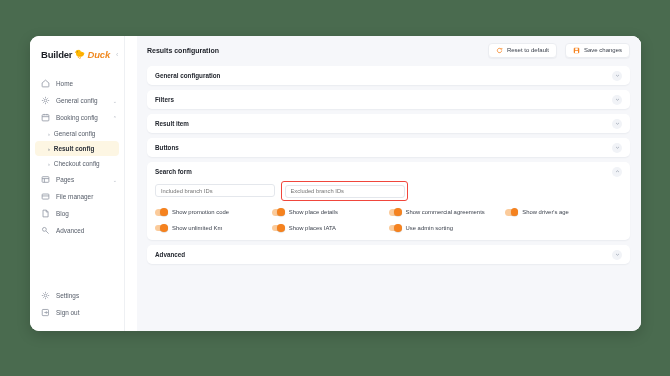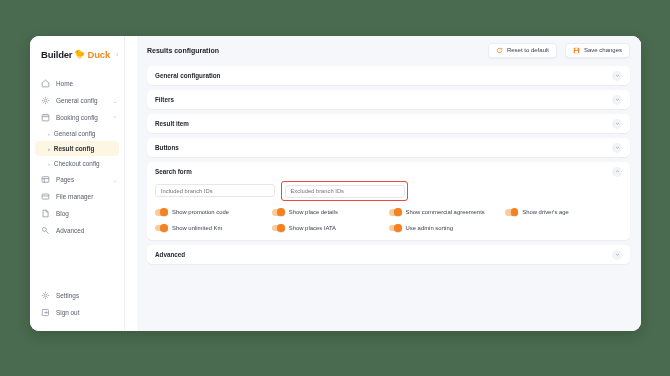--- a/index.html
+++ b/index.html
@@ -41,20 +41,21 @@
     gap: 2px;
   }
   .brand-builder {
     font-size: 9.5px; font-weight: bold; color: #1c1f26;
     letter-spacing: -0.2px;
   }
   .brand-duckicon { font-size: 9px; line-height: 1; }
   .brand-duck {
     font-size: 9.5px; font-weight: bold; color: #f08a22;
     letter-spacing: -0.2px;
+    font-style: italic;
   }
   .brand-collapse {
     margin-left: 4px; color: #c3c8d0; font-size: 7px;
   }
 
   .nav { margin-top: 10px; }
   .nav-item {
     display: flex; align-items: center;
     height: 17px;
     padding: 0 7px 0 11px;

